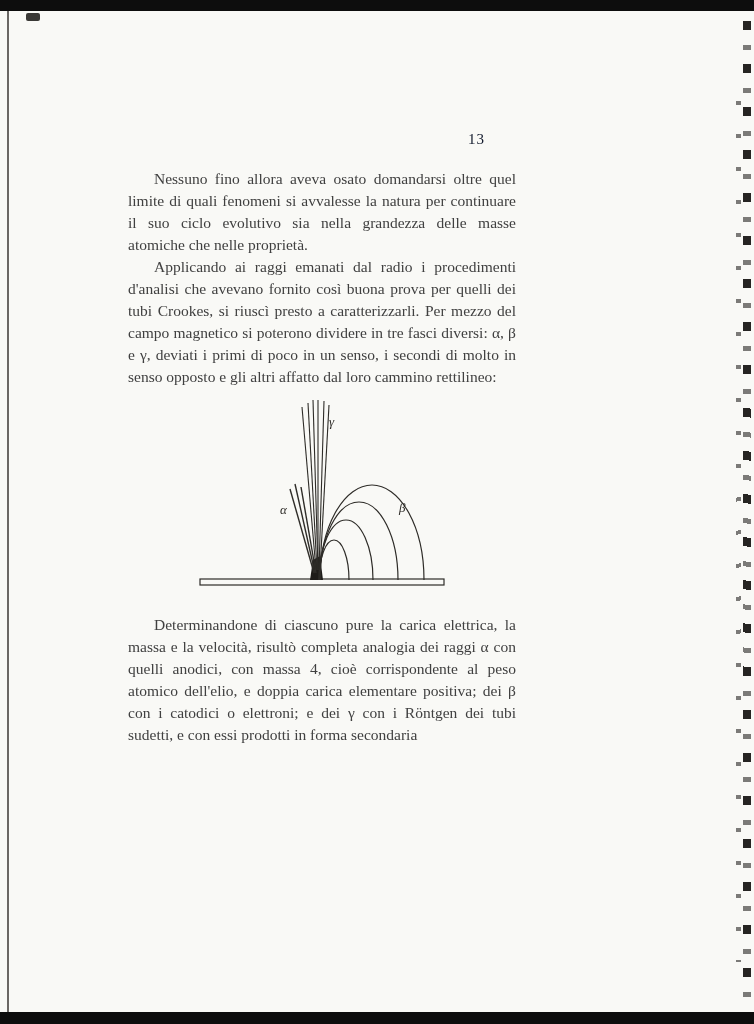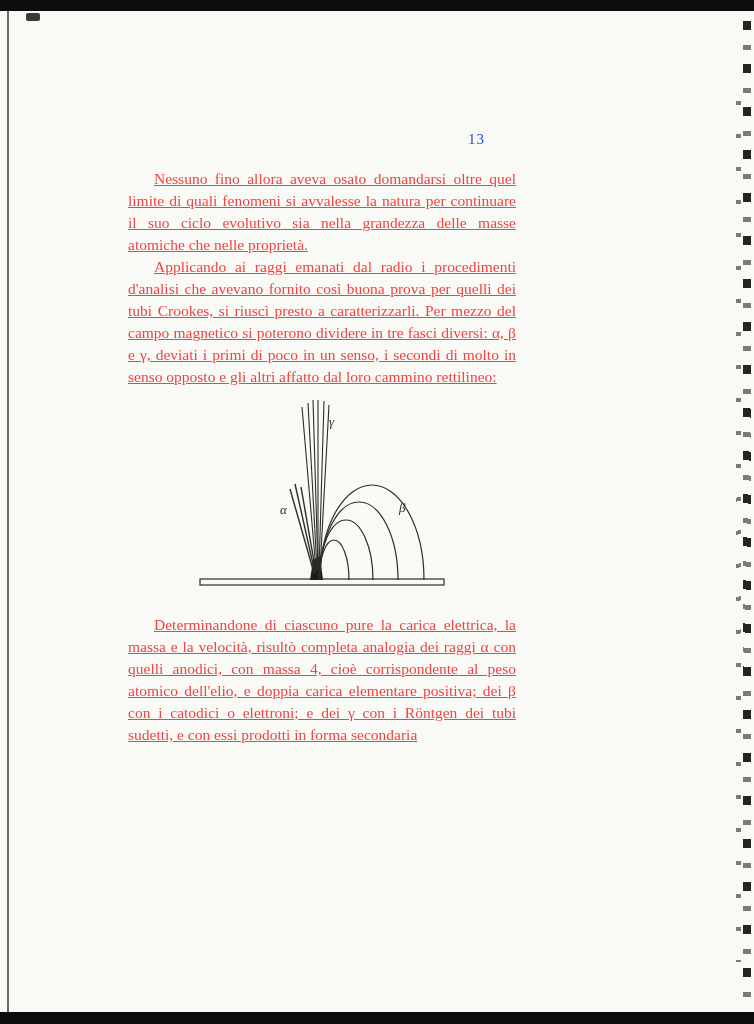--- a/index.html
+++ b/index.html
@@ -23,27 +23,26 @@
       rgba(20,18,16,.55) 24px 29px, rgba(20,18,16,0) 29px 43px); }
   .speck-b { position:absolute; top:90px; bottom:50px; right:13px; width:5px;
     background:repeating-linear-gradient(177deg,
       rgba(20,18,16,.55) 0 4px, rgba(20,18,16,0) 4px 33px); }
   .corner-mark { position:absolute; top:13px; left:26px; width:14px; height:8px;
     background:rgba(25,23,20,.85); border-radius:2px; }
 
   
   .page-number {
     position:absolute; top:131px; left:468px;
-    font-size:15px; letter-spacing:1px; color:#1d4ed8;
+    font-size:15px; letter-spacing:1px; color:#0f172a;
   }
   .text-block {
     position:absolute; left:128px; top:168px; width:388px;
     font-size:15.5px; line-height:22px; text-align:justify;
-    color:#ef4444;
-    text-decoration:underline;
+    color:#404040;
   }
   .para { text-indent:26px; margin:0; }
 
   figure.diagram {
     margin:12px 0 14px 70px;
     width:250px; height:200px;
   }
   figure.diagram svg { display:block; }
   .ray { stroke:#2e2c28; fill:none; }
   .ray-label { font-style:italic; font-size:13px; fill:#2e2c28; }

